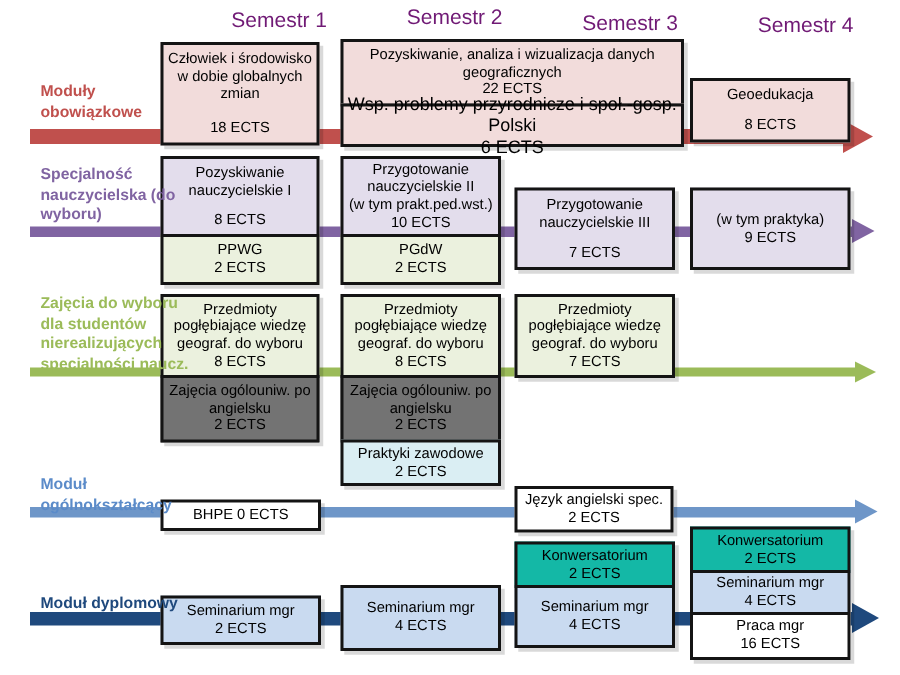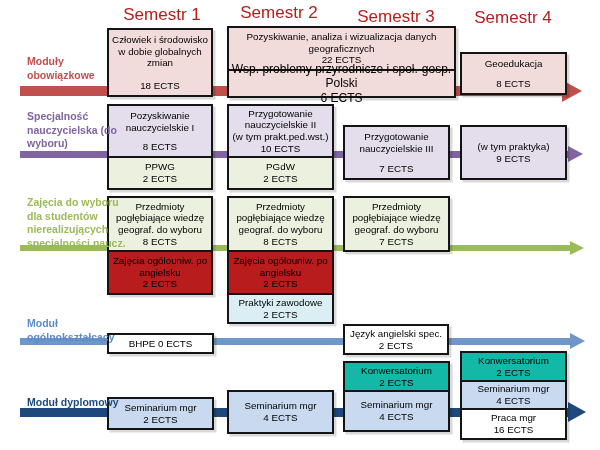--- a/index.html
+++ b/index.html
@@ -1,33 +1,33 @@
 <!DOCTYPE html>
 <html><head>
 <meta charset="utf-8">
 <style>
   html,body{margin:0;padding:0;background:#fff;}
   .canvas{position:relative;width:600px;height:450px;background:#fff;
           font-family:"Liberation Sans",sans-serif;overflow:hidden;}
-  .sem-header{position:absolute;top:5px;width:112px;text-align:center;
-              font-size:17px;color:#b91c1c;z-index:3;}
+  .sem-header{position:absolute;top:5px;width:112px;text-align:right;
+              font-size:14px;color:#701a75;z-index:3;}
   .row-label{position:absolute;font-weight:bold;font-size:10.5px;line-height:1.3;z-index:3;}
   .aline{position:absolute;z-index:1;}
   .ahead{position:absolute;width:0;height:0;z-index:1;}
   .box,.stack{position:absolute;z-index:2;box-shadow:2.5px 2.5px 0 rgba(0,0,0,0.15);}
   .box,.cell{border:2px solid #141414;box-sizing:border-box;display:flex;
              flex-direction:column;align-items:center;text-align:center;
              font-size:9.8px;line-height:1.18;color:#000;padding:2px;}
   .stack .cell{position:relative;width:100%;margin-top:-2px;}
   .stack .cell:first-child{margin-top:0;}
   .sb{justify-content:space-between;padding-top:4px;padding-bottom:3px;}
   .cc{justify-content:center;}
   .tight{font-size:12px;}
   .pink{background:#F2DCDB}.purp{background:#E3DDEC}
-  .gl{background:#EBF1DE}.gm{background:#b91c1c}.cy{background:#DAEEF3}
+  .gl{background:#EBF1DE}.gm{background:#737373}.cy{background:#DAEEF3}
   .bl{background:#C9DAF0}.bm{background:#14b8a6}.wh{background:#FFFFFF}
 </style>
 </head>
 <body>
 
 <div class="canvas">
 
   <div class="sem-header" style="left:106px">Semestr 1</div>
   <div class="sem-header" style="left:223px;top:3px">Semestr 2</div>
   <div class="sem-header" style="left:340px;top:7px">Semestr 3</div>

